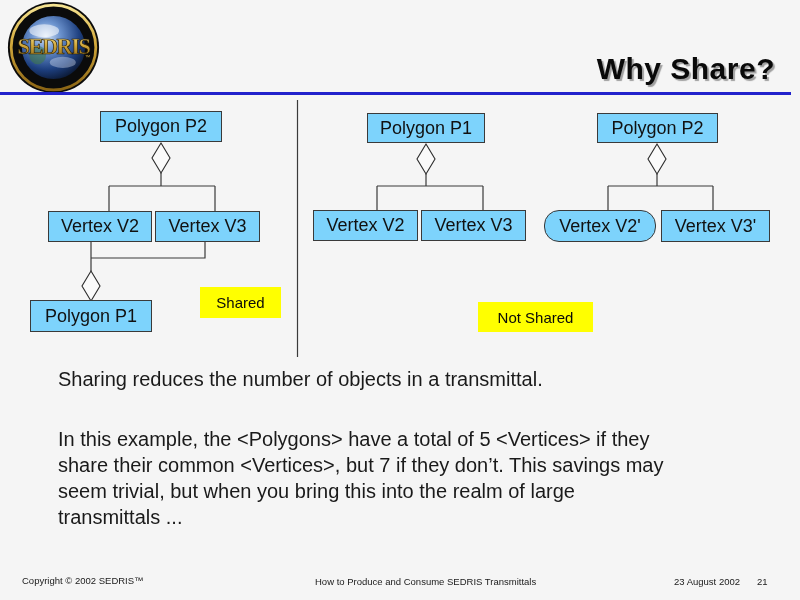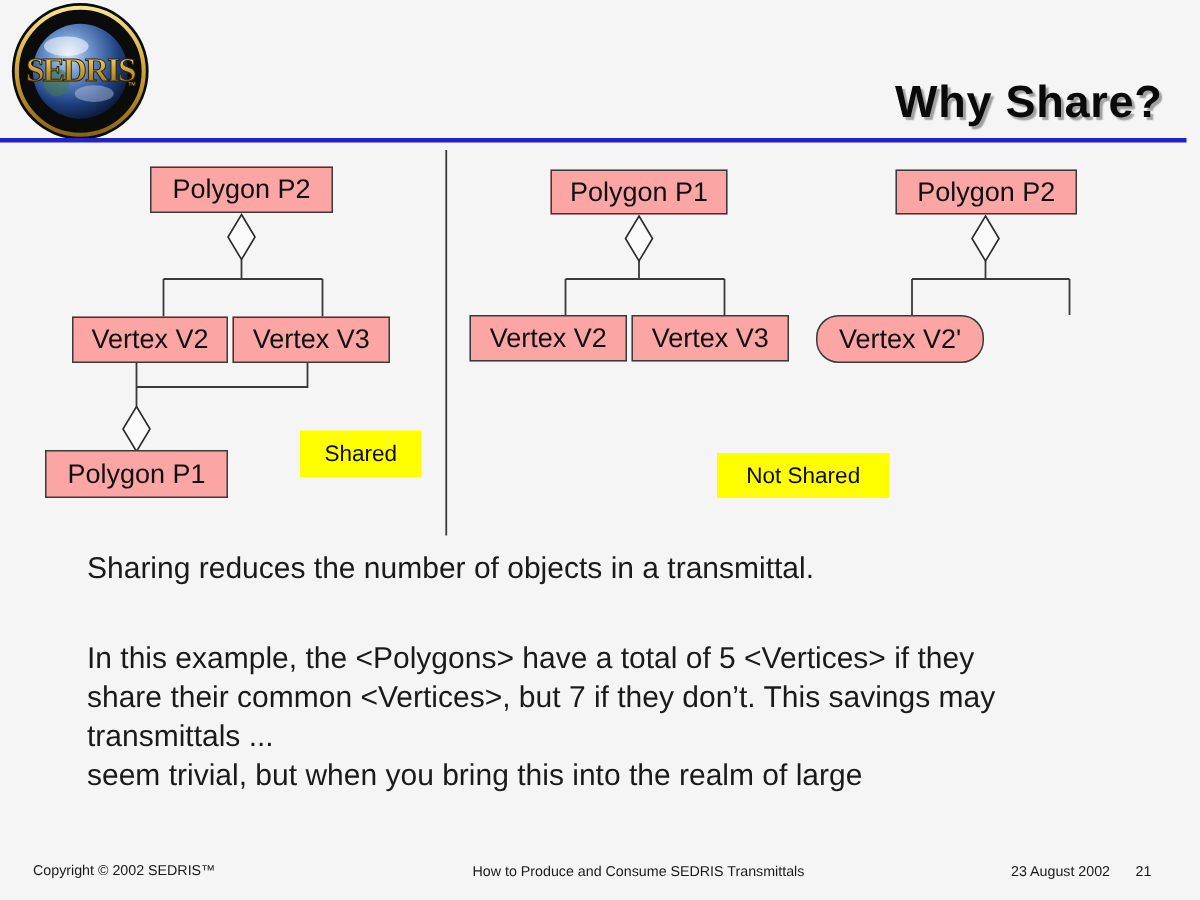--- a/index.html
+++ b/index.html
@@ -15,21 +15,21 @@
   .slide{position:relative;width:800px;height:600px;background:var(--background);overflow:hidden;}
 
   .logo{position:absolute;left:7px;top:1px;}
 
   .title{position:absolute;top:52px;right:25px;font-size:30px;font-weight:bold;color:#0a0a0a;
          text-shadow:2px 2px 1px #9f9f9f;letter-spacing:0.5px;margin-left:44px;}
   .rule{position:absolute;left:0;top:92px;width:791px;height:3px;background:var(--accent-line);}
 
   .connectors{position:absolute;left:0;top:0;width:800px;height:600px;}
 
-  .node{position:absolute;background:#fca5a5;border:1px solid var(--box-border);
+  .node{position:absolute;background:#7dd3fc;border:1px solid var(--box-border);
         display:flex;align-items:center;justify-content:center;
         font-size:18px;color:#111;white-space:nowrap;}
   .b1{left:100px;top:111px;width:122px;height:31px;}
   .b2{left:48px; top:211px;width:104px;height:31px;}
   .b3{left:155px;top:211px;width:105px;height:31px;}
   .b4{left:30px; top:300px;width:122px;height:32px;}
   .b5{left:367px;top:113px;width:118px;height:30px;}
   .b6{left:313px;top:210px;width:105px;height:31px;}
   .b7{left:421px;top:210px;width:105px;height:31px;}
   .b8{left:597px;top:113px;width:121px;height:30px;}
@@ -105,28 +105,29 @@
   <div class="node b2">Vertex V2</div>
   <div class="node b3">Vertex V3</div>
   <div class="node b4">Polygon P1</div>
   <div class="caption cap-shared">Shared</div>
 
   <div class="node b5">Polygon P1</div>
   <div class="node b6">Vertex V2</div>
   <div class="node b7">Vertex V3</div>
   <div class="node b8">Polygon P2</div>
   <div class="node b9">Vertex V2'</div>
+  <div class="node b10">Vertex V3'</div>
   <div class="caption cap-notshared">Not Shared</div>
 
   <div class="para1">Sharing reduces the number of objects in a transmittal.</div>
   <div class="para2">
     <div>In this example, the &lt;Polygons&gt; have a total of 5 &lt;Vertices&gt; if they</div>
     <div>share their common &lt;Vertices&gt;, but 7 if they don’t. This savings may</div>
+    <div>seem trivial, but when you bring this into the realm of large</div>
     <div>transmittals ...</div>
-    <div>seem trivial, but when you bring this into the realm of large</div>
   </div>
 
   <div class="footer">
     <span class="f-copy">Copyright © 2002 SEDRIS™</span>
     <span class="f-center">How to Produce and Consume SEDRIS Transmittals</span>
     <span class="f-date">23 August 2002</span>
     <span class="f-page">21</span>
   </div>
 
 </div>

